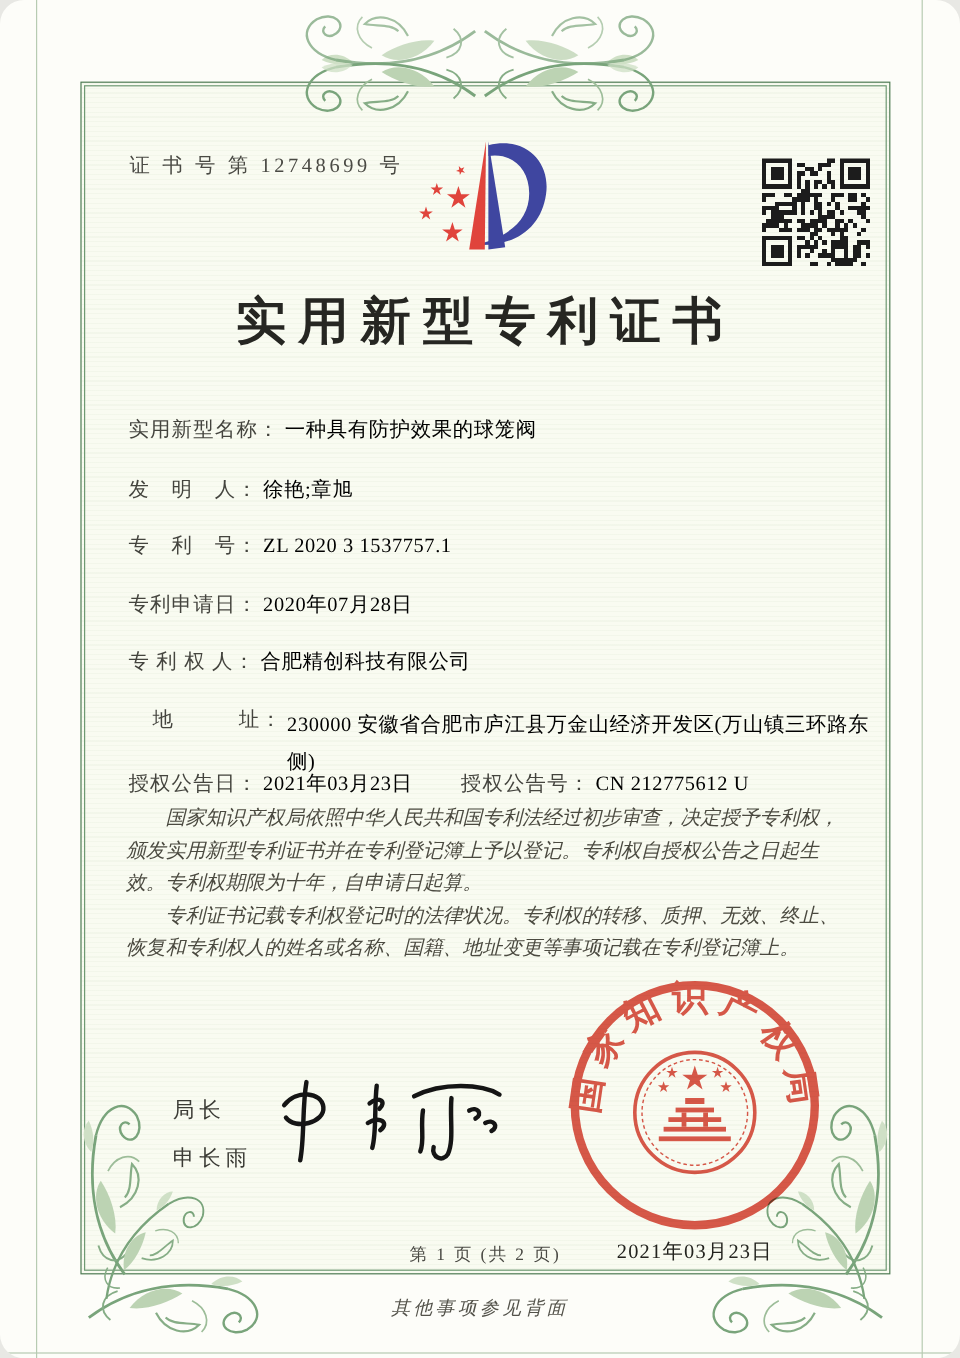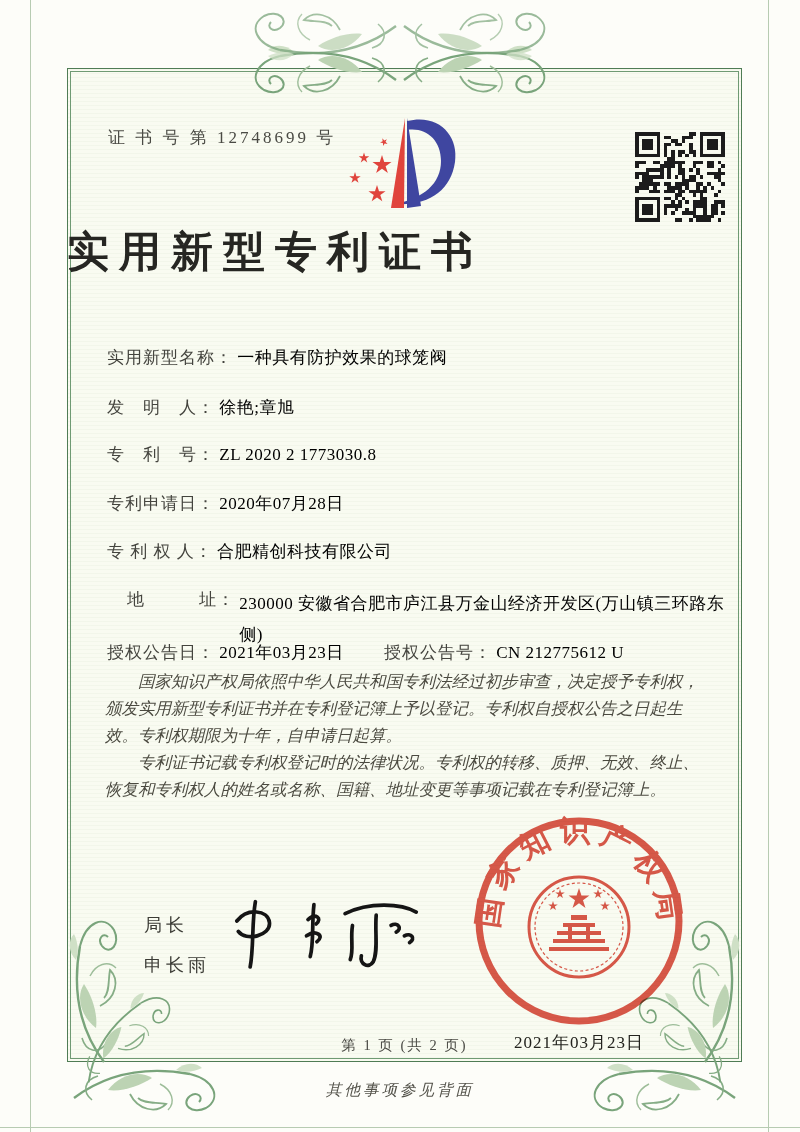--- a/index.html
+++ b/index.html
@@ -1,19 +1,19 @@
 <!DOCTYPE html>
 <html><head>
 <meta charset="utf-8">
 <style>
   html,body{margin:0;padding:0;background:#e8e8e4;}
   .sheet{
     position:relative;width:800px;height:1132px;margin:0 auto;
     background:#fdfdf9;overflow:hidden;
-    font-family:"Liberation Serif","DejaVu Serif",serif;color:#3d3d38;
+    font-family:"Liberation Serif","DejaVu Serif",serif;color:#3d3d38;border-radius:20px;
   }
   
   .edge-line{position:absolute;background:#b7cbb2;}
   .edge-left{left:30px;top:0;width:1px;height:1132px;}
   .edge-right{left:768px;top:0;width:1px;height:1132px;}
   .edge-bottom{left:0;top:1127px;width:800px;height:1px;}
 
   
   .frame{
     position:absolute;left:67px;top:68px;width:675px;height:994px;
@@ -30,21 +30,21 @@
 
   .content{position:absolute;left:67px;top:68px;width:675px;height:994px;}
 
   .cert-no{
     position:absolute;left:41px;top:58px;font-size:17px;letter-spacing:3px;color:#4a4a44;
   }
   .logo{position:absolute;left:266px;top:38px;width:152px;height:128px;}
   .qr{position:absolute;left:568px;top:64px;width:90px;height:90px;}
 
   .title{
-    position:absolute;left:0;top:156px;width:100%;text-align:left;
+    position:absolute;left:0;top:172px;width:100%;text-align:center;
     font-size:42px;font-weight:600;letter-spacing:10px;color:#262622;
   }
 
   .fields{position:absolute;left:40px;top:278px;width:610px;font-size:17px;}
   .field-row{position:absolute;left:0;white-space:nowrap;}
   .field-label{display:inline-block;color:#44443e;letter-spacing:1px;}
   .field-value{color:#000000;letter-spacing:.5px;}
   .field-value.wrap{display:inline-block;white-space:normal;width:500px;vertical-align:top;line-height:31px;}
   .pair2{display:inline-block;margin-left:36px;}
 
@@ -135,21 +135,21 @@
       <div class="field-row" style="top:0;">
         <span class="field-label">实用新型名称：</span>
         <span class="field-value">一种具有防护效果的球笼阀</span>
       </div>
       <div class="field-row" style="top:50px;">
         <span class="field-label">发　明　人：</span>
         <span class="field-value">徐艳;章旭</span>
       </div>
       <div class="field-row" style="top:97px;">
         <span class="field-label">专　利　号：</span>
-        <span class="field-value">ZL 2020 2 1773030.8</span>
+        <span class="field-value">ZL 2020 3 1537757.1</span>
       </div>
       <div class="field-row" style="top:146px;">
         <span class="field-label">专利申请日：</span>
         <span class="field-value">2020年07月28日</span>
       </div>
       <div class="field-row" style="top:194px;">
         <span class="field-label">专 利 权 人：</span>
         <span class="field-value">合肥精创科技有限公司</span>
       </div>
       <div class="field-row" style="top:242px;">

